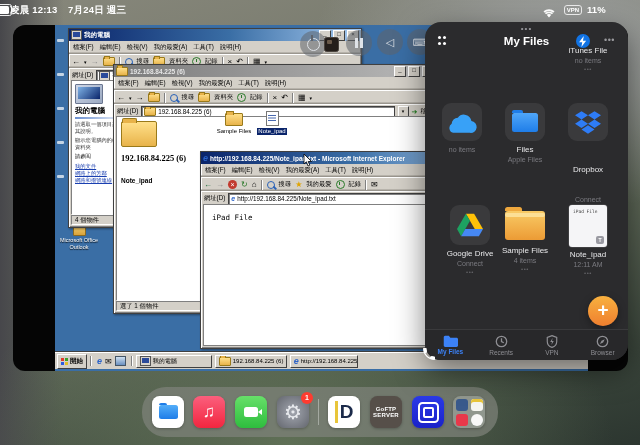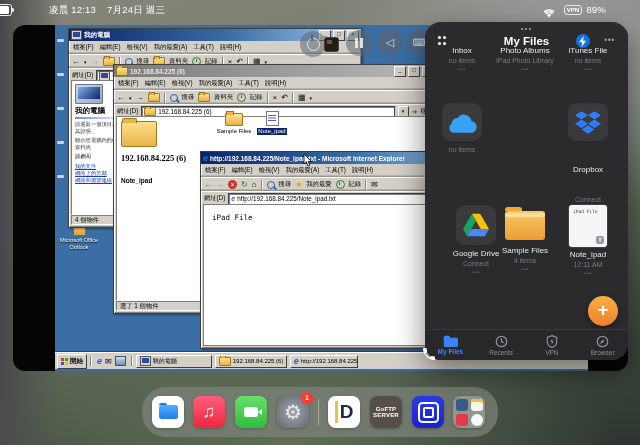--- a/index.html
+++ b/index.html
@@ -5,21 +5,21 @@
   html,body{margin:0;padding:0;}
   body{width:640px;height:445px;position:relative;overflow:hidden;
     font-family:"Liberation Sans",sans-serif;
     background:
       radial-gradient(420px 260px at 88% 12%, rgba(170,172,175,.9), rgba(170,172,175,0) 60%),
       radial-gradient(500px 300px at 45% 100%, rgba(104,122,92,.8), rgba(104,122,92,0) 65%),
       linear-gradient(90deg,#47474b 0%, rgba(71,71,75,0) 10%),
       linear-gradient(165deg,#87877b 0%,#76796c 30%,#5c6656 60%,#39443a 85%,#2c3630 100%);}
   .abs{position:absolute;}
   
-  .sb-txt{color:#fff;font-size:9.5px;font-weight:normal;letter-spacing:.2px;padding-left:39px;}
+  .sb-txt{color:#fff;font-size:9.5px;font-weight:bold;letter-spacing:.2px;}
   .vpn-badge{border:1px solid #e8e8e8;border-radius:3px;color:#fff;font-size:6px;font-weight:bold;padding:0px 2px;line-height:8px;}
   .batt{width:20px;height:10px;border:1px solid rgba(255,255,255,.9);border-radius:2.5px;position:relative;}
   .batt i{position:absolute;left:1px;top:1px;bottom:1px;width:85%;background:#fff;border-radius:1.5px;}
   .batt u{position:absolute;right:-3px;top:3px;width:2px;height:4px;background:rgba(255,255,255,.8);border-radius:0 1px 1px 0;}
   
   #frame{left:13px;top:25px;width:615px;height:346px;background:#050505;border-radius:12px;overflow:hidden;z-index:10;}
   #desktop{left:42px;top:0;width:533px;height:346px;background:#3a6ea5;}
   .frag{width:7px;height:3px;background:rgba(255,255,255,.7);border-radius:1px;}
   
   .win{position:absolute;background:#d4d0c8;border:1px solid #404040;box-shadow:inset 1px 1px 0 #fff,inset -1px -1px 0 #808080,1px 1px 2px rgba(0,0,0,.4);font-size:7px;color:#000;}
@@ -134,21 +134,21 @@
   <span class="abs sb-txt" style="left:10px;top:4px;">凌晨 12:13</span>
   <span class="abs sb-txt" style="left:68px;top:4px;">7月24日 週三</span>
   <div class="abs" style="right:84px;top:5px;">
     <svg width="14" height="11" viewBox="0 0 16 12">
         <path d="M8 10.5l2.6-3A4.6 4.6 0 0 0 8 6.6a4.6 4.6 0 0 0-2.6.9z" fill="#fff"></path>
         <path d="M3.2 5.2A7.6 7.6 0 0 1 8 3.5c1.8 0 3.5.6 4.8 1.7l1.5-1.8A10 10 0 0 0 8 1.2 10 10 0 0 0 1.7 3.4z" fill="#fff" opacity=".95"></path>
         <path d="M4.6 6.9A5.9 5.9 0 0 1 8 5.8c1.3 0 2.5.4 3.4 1.1l1.4-1.6A8 8 0 0 0 8 3.9a8 8 0 0 0-4.8 1.4z" fill="#fff" opacity=".95"></path>
       </svg>
   </div>
   <span class="abs vpn-badge" style="right:58px;top:5px;">VPN</span>
-  <span class="abs sb-txt" style="right:34px;top:4px;">89%</span>
+  <span class="abs sb-txt" style="right:34px;top:4px;">11%</span>
   <div class="abs batt" style="right:10px;top:4px;">
       <i></i>
       <u></u>
     </div>
 </div>
 
 <div class="abs" id="frame">
   <div class="abs" id="desktop"></div>
 
   <div class="abs frag" style="left:44px;top:14px;"></div>
@@ -408,57 +408,55 @@
       </div>
     <div class="ptitle">My Files</div>
     <div class="flashbtn">
         <svg width="8" height="11" viewBox="0 0 10 14">
           <path d="M6 0L0 8h4l-1 6 6-8H5z" fill="#fff"></path>
         </svg>
       </div>
     <div class="pmore">•••</div>
   </div>
 
-  <div class="cellp" style="left:6px;top:24px;">
-    <div class="nm">Inbox</div>
-      <div class="sbt">no items</div>
-      <div class="mr">•••</div>
-  </div>
-  <div class="cellp" style="left:69px;top:24px;">
-    <div class="nm">Photo Albums</div>
-      <div class="sbt">iPad Photo Library</div>
-      <div class="mr">•••</div>
-  </div>
   <div class="cellp" style="left:132px;top:24px;">
     <div class="nm">iTunes File</div>
       <div class="sbt">no items</div>
       <div class="mr">•••</div>
   </div>
 
   <div class="cellp" style="left:6px;top:81px;">
     <div class="tile">
         <svg width="32" height="21" viewBox="0 0 34 22">
           <path d="M27 9.5A8 8 0 0 0 12.6 6 6.5 6.5 0 0 0 6 12.2 5.5 5.5 0 0 0 7.5 22h18a6 6 0 0 0 1.5-12.5z" fill="#38a1f7"></path>
         </svg>
       </div>
       <div class="sbt">no items</div>
       <div class="mr"></div>
   </div>
+  <div class="cellp" style="left:69px;top:81px;">
+    <div class="tile">
+        <div class="bluefolder"></div>
+      </div>
+    <div class="nm">Files</div>
+      <div class="sbt">Apple Files</div>
+      <div class="mr"></div>
+  </div>
   <div class="cellp" style="left:132px;top:81px;gap:20px;">
     <div class="tile">
         <svg width="26" height="23" viewBox="0 0 24 21">
           <path fill="#2e7cf6" d="M6 0L0 3.9l6 3.9 6-3.9zM18 0l-6 3.9 6 3.9 6-3.9zM0 11.7l6-3.9 6 3.9-6 3.9zM12 11.7l6-3.9 6 3.9-6 3.9zM6 16.9l6 3.9 6-3.9-6-3.8z"></path>
         </svg>
       </div>
     <div class="nm">Dropbox</div>
       <div class="sbt">Connect</div>
       <div class="mr">•••</div>
   </div>
 
-  <div class="cellp" style="left:20px;top:183px;">
+  <div class="cellp" style="left:14px;top:183px;">
     <div class="tile" style="height:40px;">
         <svg width="26" height="24" viewBox="0 0 24 21">
           <path d="M8.2 0h7.6L24 14.2h-7.6z" fill="#ffc107"></path>
           <path d="M8.2 0L0 14.2l3.8 6.6L12 6.6z" fill="#1da261"></path>
           <path d="M3.8 20.8h16.4L24 14.2H7.6z" fill="#4688f4"></path>
         </svg>
       </div>
     <div class="nm">Google Drive</div>
       <div class="sbt">Connect</div>
       <div class="mr">•••</div>

